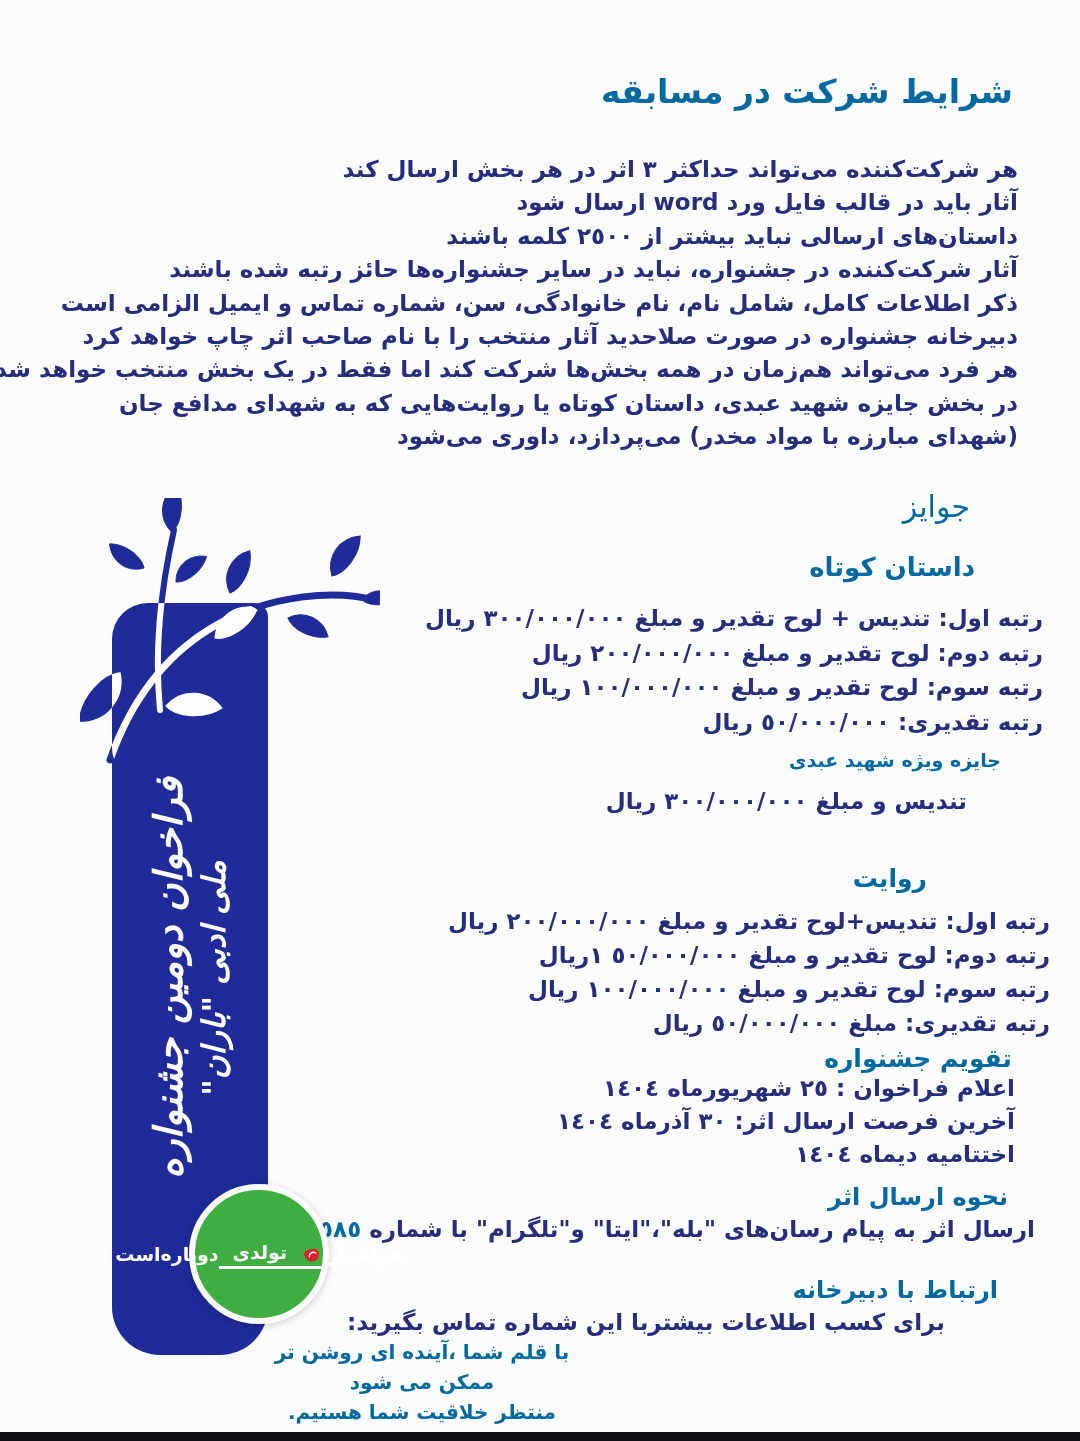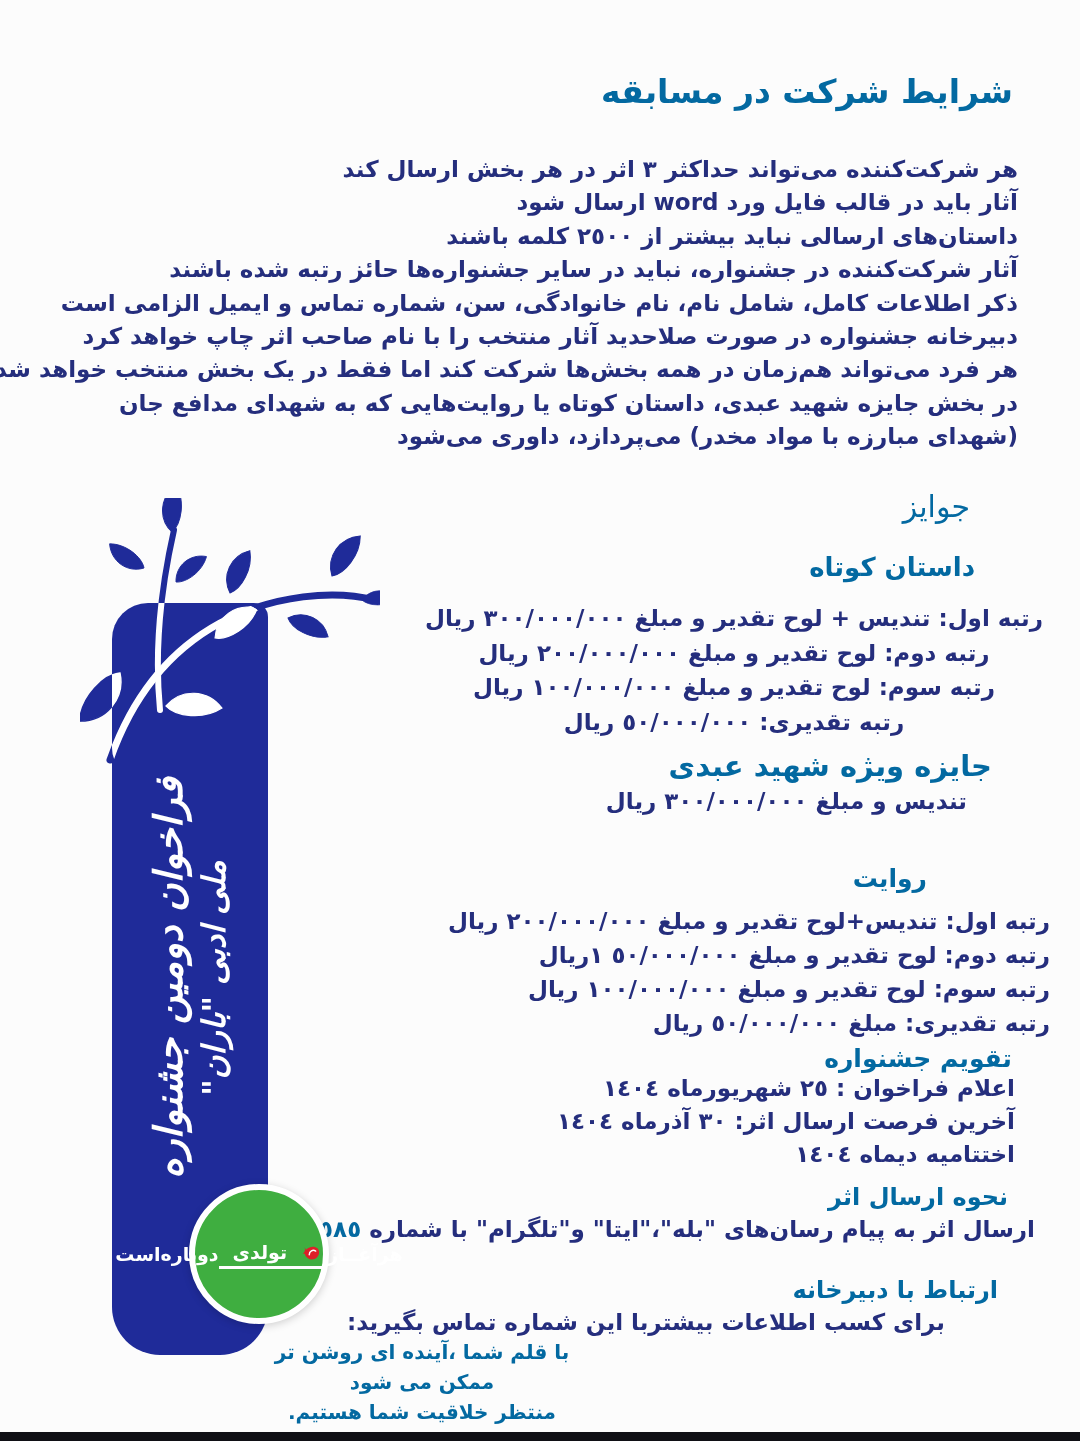--- a/index.html
+++ b/index.html
@@ -12,23 +12,23 @@
   .abs{position:absolute;}
   .navy{color:#252e7d;}
   .red{color:#0369a1;}
   .rt{text-align:right;direction:rtl;}
 
   .page-title{top:72px;right:67px;font-size:33px;font-weight:bold;}
   .rules{top:153px;right:62px;font-size:23px;font-weight:bold;line-height:33.4px;white-space:nowrap;}
 
   .h-prizes{top:489px;right:110px;font-size:30px;font-weight:normal;}
   .h-story{top:552px;right:105px;font-size:26px;font-weight:bold;}
-  .story-prizes{top:601px;right:37px;font-size:23px;font-weight:bold;line-height:34.5px;white-space:nowrap;text-align:center;}
+  .story-prizes{top:601px;right:37px;font-size:23px;font-weight:bold;line-height:34.5px;white-space:nowrap;}
 
-  .h-abdi{top:749px;right:88px;font-size:29px;font-weight:bold;margin-left:20px;}
+  .h-abdi{top:749px;right:79px;font-size:19px;font-weight:bold;margin-left:20px;}
   .abdi-line{top:788px;right:113px;font-size:23px;font-weight:bold;}
 
   .h-narr{top:864px;right:153px;font-size:25px;font-weight:bold;}
   .narr-prizes{top:904px;right:30px;font-size:23px;font-weight:bold;line-height:34px;white-space:nowrap;}
 
   .h-cal{top:1044px;right:68px;font-size:25px;font-weight:bold;margin-left:35px;}
   .calendar{top:1072px;right:65px;font-size:23px;font-weight:bold;line-height:33px;white-space:nowrap;}
 
   .h-send{top:1183px;right:72px;font-size:24px;font-weight:bold;}
   .send-line{top:1216px;right:45px;font-size:23px;font-weight:bold;white-space:nowrap;}
@@ -51,21 +51,21 @@
 
   .branch-svg{left:80px;top:498px;width:300px;height:280px;}
 
   
   .badge{left:189px;top:1184px;width:140px;height:140px;border-radius:50%;
     background:#3fae40;border:6px solid #ffffff;box-sizing:border-box;
     box-shadow:0 2px 8px rgba(0,0,0,.18);
     display:flex;align-items:center;justify-content:center;
     color:#ffffff;font-weight:bold;direction:rtl;}
   .badge .bl{font-size:19px;line-height:25px;text-align:center;}
-  .badge .mid{display:flex;align-items:center;gap:14px;
+  .badge .mid{display:flex;align-items:flex-end;gap:14px;
     border-bottom:3px solid #ffffff;padding:0 4px 1px 14px;}
   .tulip{width:22px;height:22px;display:block;}
 
   .bottom-bar{left:0;top:1432px;width:1080px;height:9px;background:#101015;}
 </style>
 </head>
 <body>
 
 <div class="abs page-title red rt">شرایط شرکت در مسابقه</div>
 

